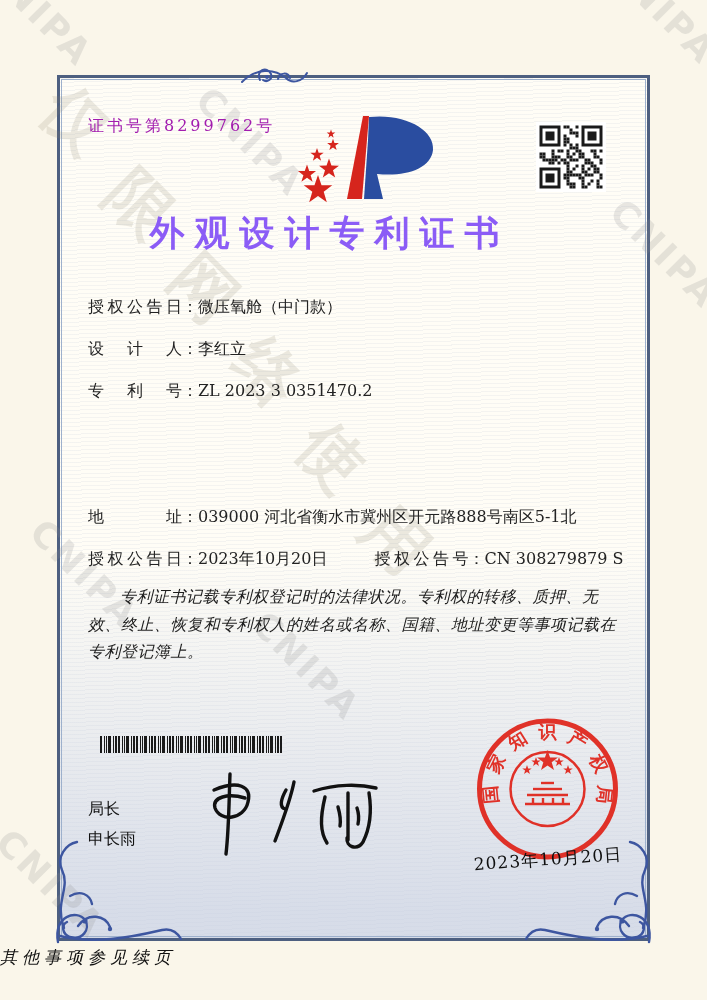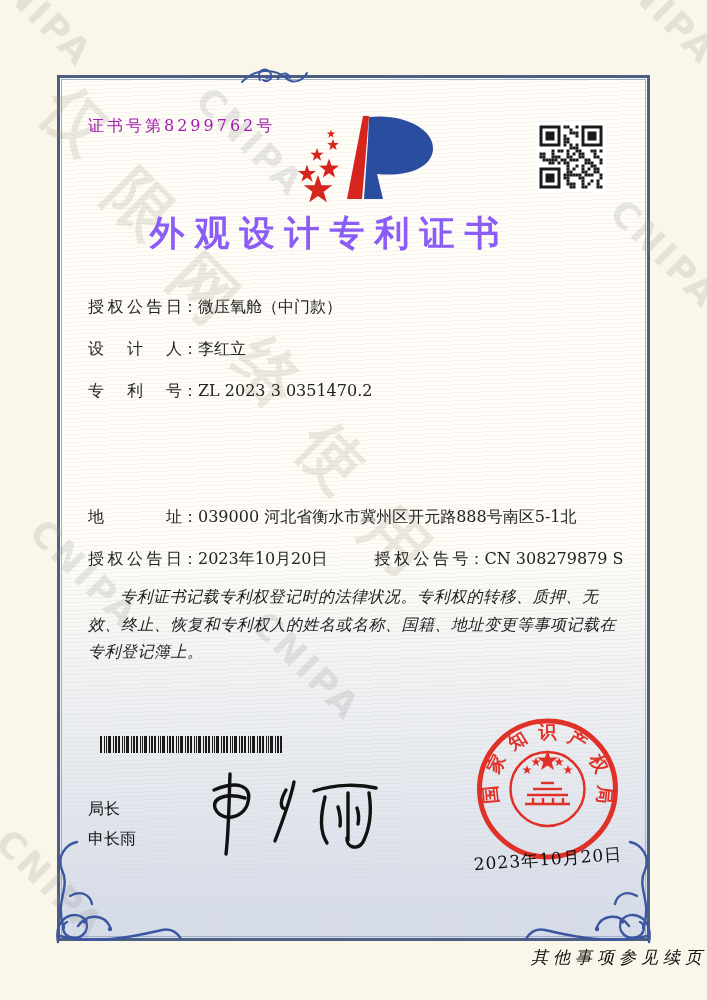--- a/index.html
+++ b/index.html
@@ -56,21 +56,21 @@
   .director-name{position:absolute;left:88px;top:829px;font-size:16px;
       font-family:"DejaVu Sans","Liberation Sans",sans-serif;color:#111;}
   .signature{position:absolute;left:196px;top:762px;width:192px;height:98px;}
 
   .seal{position:absolute;left:455px;top:698px;width:185px;height:185px;}
   .seal-date{position:absolute;left:468px;top:848px;width:160px;text-align:center;
       font-size:17px;color:#101010;transform:rotate(-4deg);letter-spacing:1px;}
 
   .page-info{position:absolute;left:0;top:913px;width:707px;text-align:center;
       font-size:13px;letter-spacing:2px;color:#222;}
-  .footer-note{position:absolute;left:0;top:946px;width:707px;text-align:right;
+  .footer-note{position:absolute;left:0;top:946px;width:707px;text-align:left;
       font-size:17px;font-style:italic;letter-spacing:5px;color:#111;}
 
   .fl{position:absolute;width:132px;height:116px;z-index:4;}
   .fl-left{left:50px;top:830px;}
   .fl-right{left:525px;top:830px;transform:scaleX(-1);}
   .top-orn{position:absolute;left:238px;top:60px;width:72px;height:32px;z-index:4;}
 </style>
 </head>
 <body>
 

